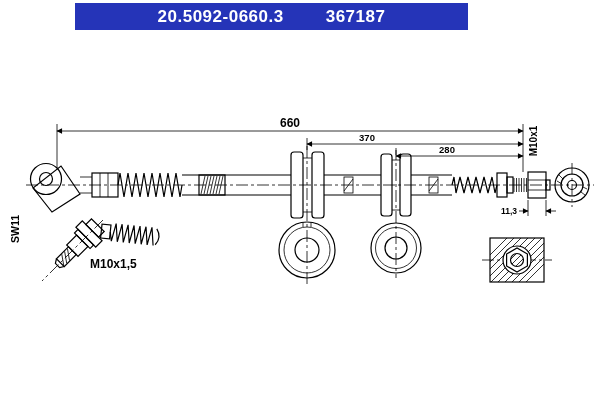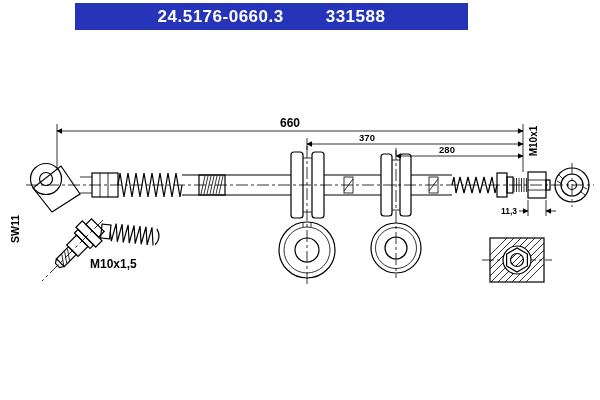--- a/index.html
+++ b/index.html
@@ -18,22 +18,22 @@
   .t{stroke:#000;stroke-width:0.8;fill:none;}
   .cl{stroke:#000;stroke-width:0.8;fill:none;stroke-dasharray:12 3 3 3;}
   .dim{stroke:#000;stroke-width:0.8;fill:none;}
 </style>
 </head>
 <body>
 
 <div class="screen">
 
   <div class="header-bar" style="background: rgb(37, 52, 184); color: rgb(255, 255, 255);">
-    <span>24.5176-0660.3</span>
-    <span>331588</span>
+    <span>20.5092-0660.3</span>
+    <span>367187</span>
   </div>
 
   <svg class="drawing" width="600" height="400" viewBox="0 0 600 400">
     <defs>
       <marker id="arr" viewBox="0 0 10 10" refX="9" refY="5" markerWidth="9" markerHeight="7" orient="auto-start-reverse">
         <path d="M0,0 L10,5 L0,10 z" fill="#000"></path>
       </marker>
       <clipPath id="cs">
           <rect x="490" y="238" width="54" height="44"></rect>
         </clipPath>

